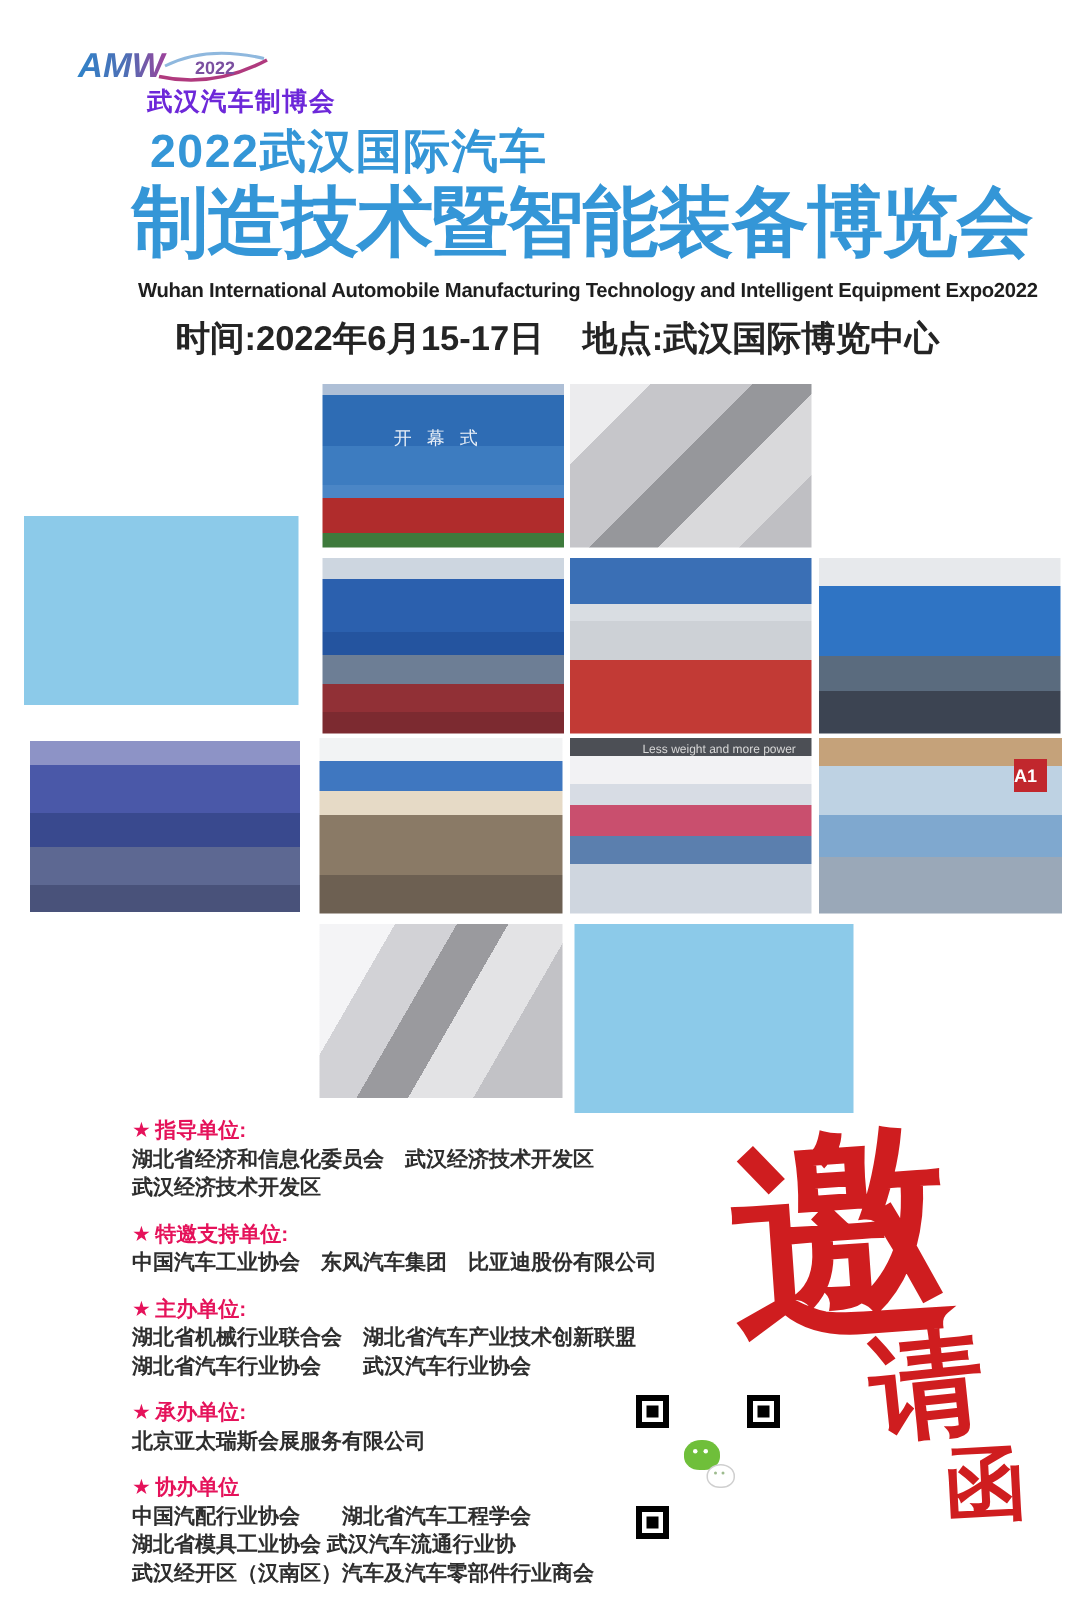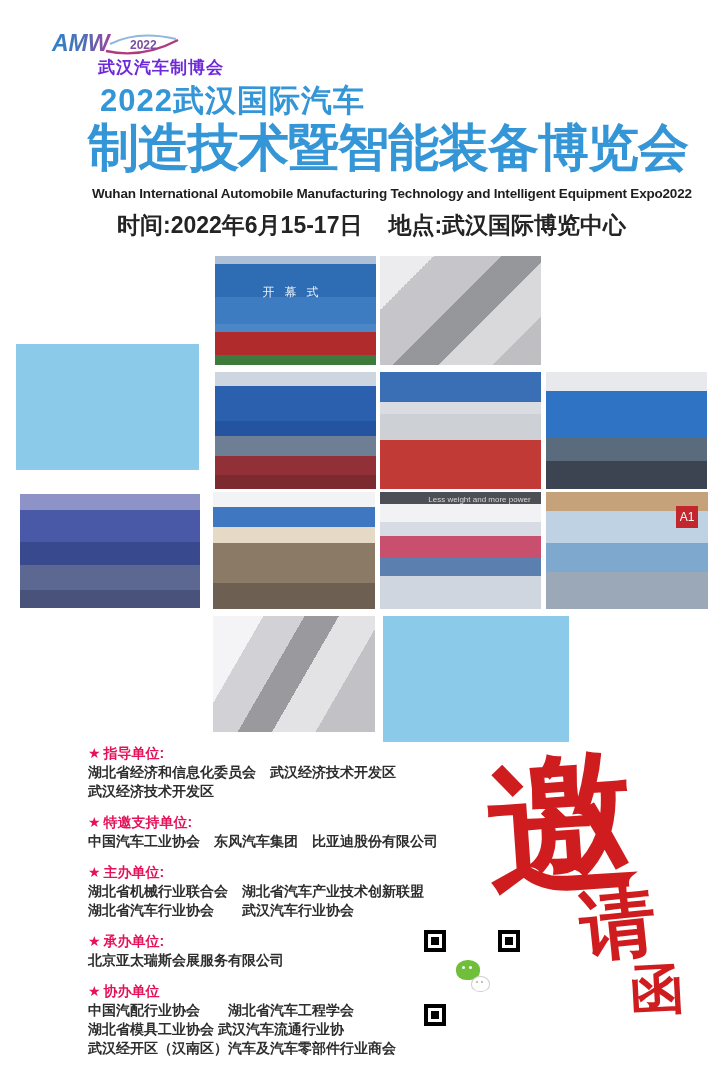--- a/index.html
+++ b/index.html
@@ -38,21 +38,21 @@
   #phF{left:20px;top:494px;width:180px;height:114px;
        background:linear-gradient(180deg,#8d93c6 0 14%,#4a58a8 14% 42%,#39498e 42% 62%,#5d6892 62% 84%,#49527a 84% 100%);}
   #phG{left:213px;top:492px;width:162px;height:117px;
        background:linear-gradient(180deg,#f2f3f4 0 13%,#3f77c0 13% 30%,#e6dac6 30% 44%,#8a7a66 44% 78%,#6d6052 78% 100%);}
   #phH{left:380px;top:492px;width:161px;height:117px;
        background:linear-gradient(180deg,#4c4f55 0 10%,#f2f2f4 10% 26%,#d7dce4 26% 38%,#c94f6e 38% 56%,#5b7fae 56% 72%,#cfd6df 72% 100%);}
   #phH .cap{position:absolute;left:30%;top:3px;font-size:8px;color:#d8d8d8;white-space:nowrap;}
   #phI{left:546px;top:492px;width:162px;height:117px;
        background:linear-gradient(180deg,#c5a27a 0 16%,#bed2e3 16% 44%,#7fa8cf 44% 68%,#9aa8b8 68% 100%);}
   #phI .a1{position:absolute;right:10px;top:14px;width:22px;height:22px;background:#c1272d;
-       color:#fff;font-weight:normal;font-size:12px;text-align:center;line-height:22px;}
+       color:#fff;font-weight:bold;font-size:12px;line-height:22px;}
   #phJ{left:213px;top:616px;width:162px;height:116px;
        background:linear-gradient(120deg,#f4f4f6 0 22%,#d2d2d6 22% 40%,#9a9a9e 40% 55%,#e3e3e5 55% 74%,#c2c2c6 74% 100%);}
   #blkL{left:16px;top:344px;width:183px;height:126px;}
   #blkK{left:383px;top:616px;width:186px;height:126px;}
 
   
   .sections{position:absolute;left:88px;top:744px;width:390px;}
   .section{margin-bottom:12px;}
   .sec-head{font-size:14px;line-height:19px;font-weight:bold;color:#e5125a;}
   .sec-head .star{margin-right:3px;}

